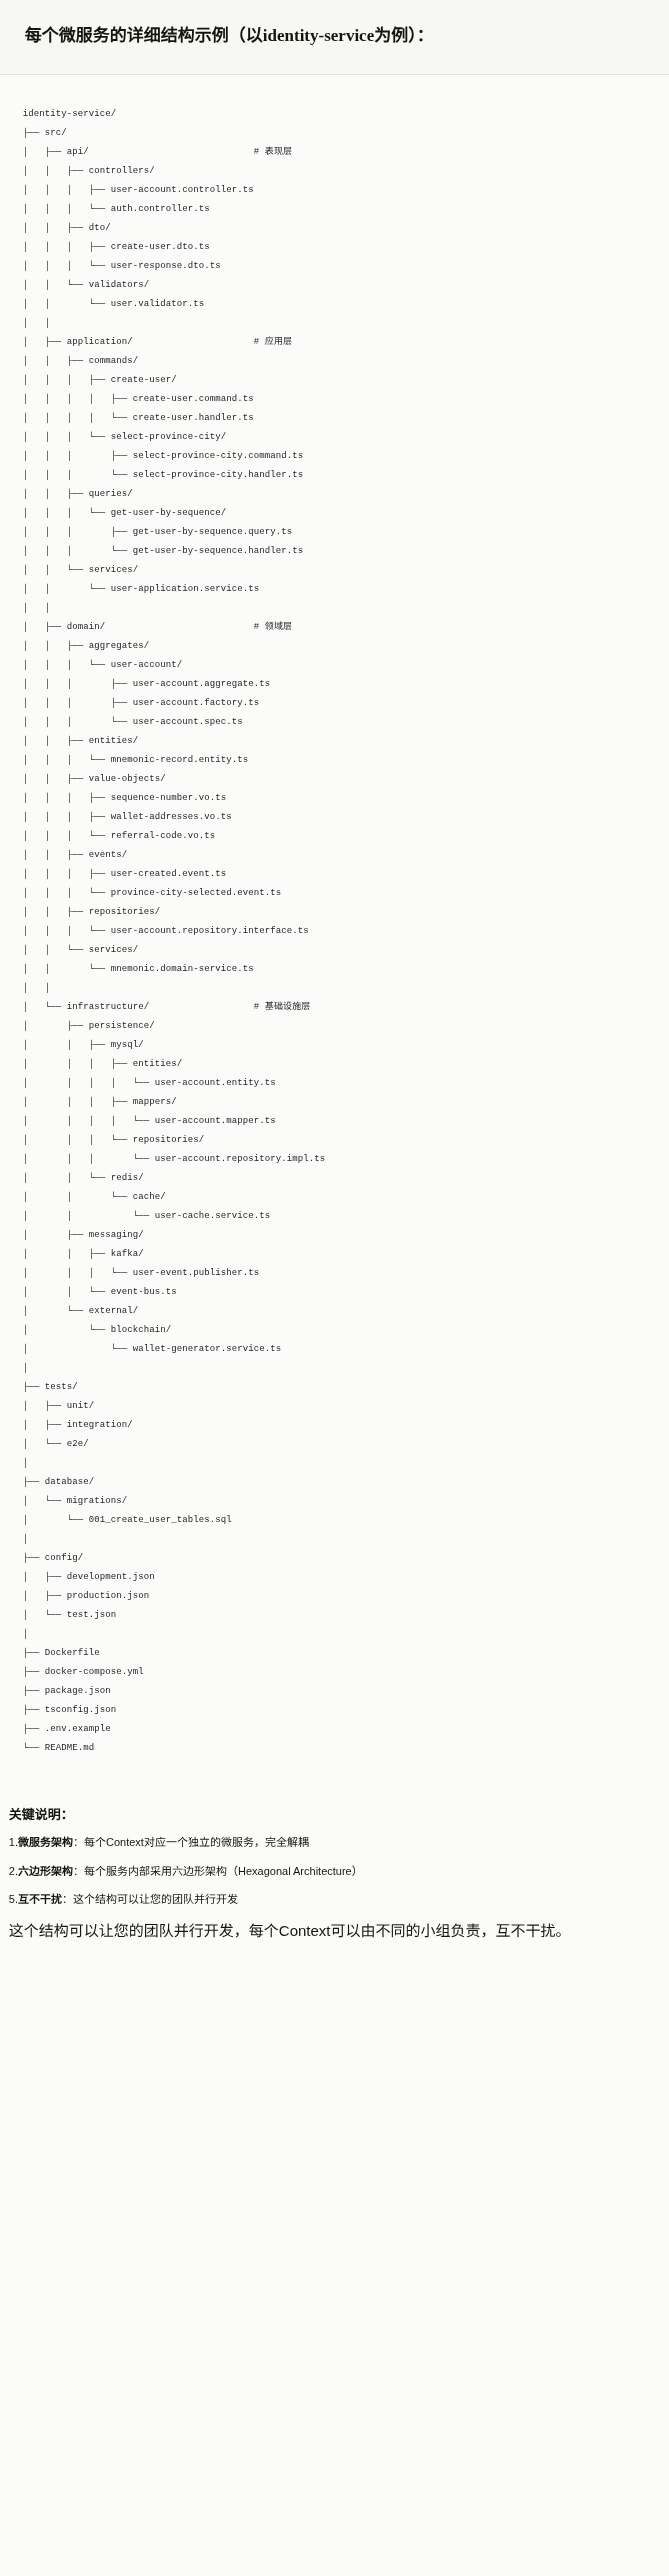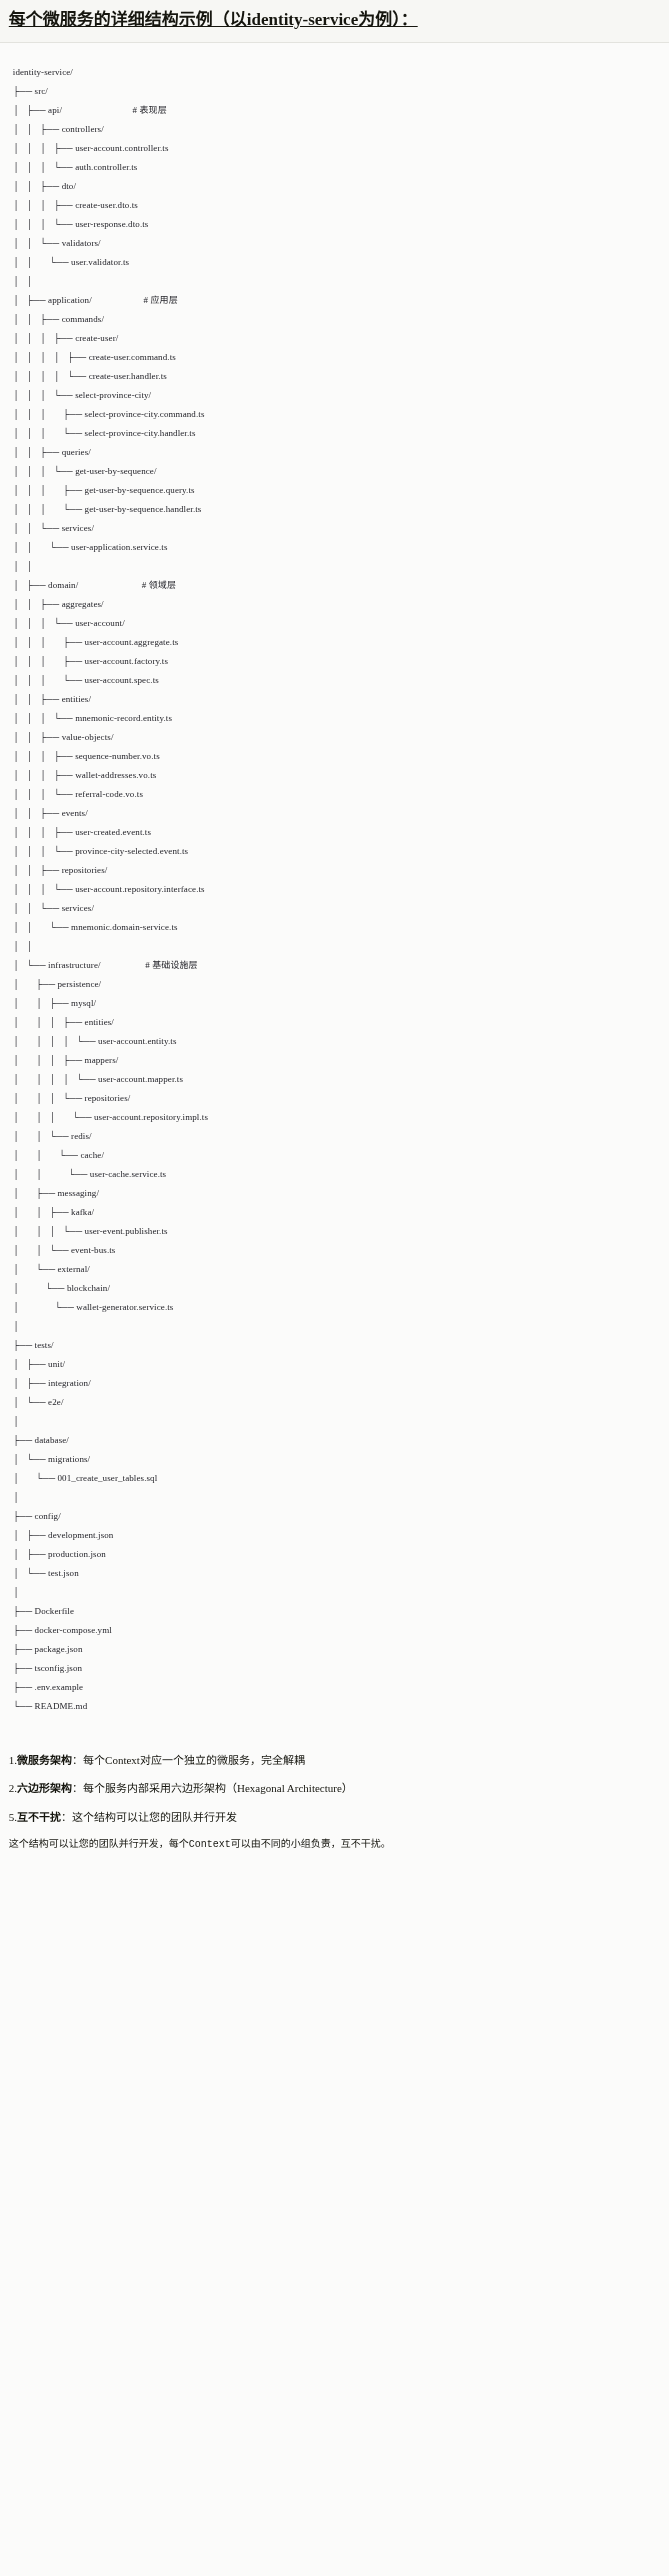--- a/index.html
+++ b/index.html
@@ -26,37 +26,36 @@
     box-sizing: border-box;
     border-bottom: 0.6px solid #e3e3de;
   }
   .page-title {
     font-family: "Liberation Serif", "DejaVu Serif", serif;
     font-weight: bold;
     font-size: 17px;
     line-height: 1.35;
     letter-spacing: 0px;
     color: #16160f;
-    margin: 0;
+    margin: 16px;
     white-space: nowrap;
-    text-decoration: underline;
   }
   
   .tree-block {
     padding: 16.3px 8.8px 12.5px 8.8px;
     box-sizing: border-box;
     background: #fbfbfa;
   }
   .tree {
-    font-family: Liberation Serif, serif;
+    font-family: Liberation Mono, monospace;
     font-size: 9px;
     line-height: 19px;
     color: #24242a;
     white-space: pre;
-    margin: 4px;
+    margin: 14px;
     letter-spacing: 0.1px;
   }
   .tree .row {
     display: block;
     height: 19px;
     white-space: pre;
   }
   .tree .cmt {
     color: #24242a;
   }
@@ -74,38 +73,38 @@
     background: #fbfbfa;
   }
   .notes-heading {
     font-family: "Liberation Serif", "DejaVu Serif", serif;
     font-weight: bold;
     font-size: 13px;
     margin: 0 0 11.3px 0;
     color: #16160f;
   }
   .note-item {
-    font-family: Liberation Serif, serif;
+    font-family: Liberation Sans, sans-serif;
     font-size: 11px;
     line-height: 1.5;
     margin: 0 0 12px 0;
     color: #16160f;
   }
   .note-item .num {
     font-weight: normal;
   }
   .note-item .lbl {
     font-weight: bold;
   }
   .note-item .txt {
     font-weight: normal;
   }
   .closing {
-    font-family: Liberation Mono, monospace;
-    font-size: 10px;
+    font-family: Liberation Sans, sans-serif;
+    font-size: 15px;
     line-height: 1.5;
     margin: 10px 0 0 0;
     color: #16160f;
   }
 </style>
 </head>
 <body>
 
 <div class="page">
 
@@ -113,20 +112,21 @@
     <h1 class="page-title">每个微服务的详细结构示例（以identity-service为例）：</h1>
   </div>
 
   <div class="tree-block">
     <pre class="tree" id="tree-output"><span class="row"><span>identity-service/</span></span><span class="row"><span>├── src/</span></span><span class="row"><span>│   ├── api/</span><span>                              </span><span class="cmt"># 表现层</span></span><span class="row"><span>│   │   ├── controllers/</span></span><span class="row"><span>│   │   │   ├── user-account.controller.ts</span></span><span class="row"><span>│   │   │   └── auth.controller.ts</span></span><span class="row"><span>│   │   ├── dto/</span></span><span class="row"><span>│   │   │   ├── create-user.dto.ts</span></span><span class="row"><span>│   │   │   └── user-response.dto.ts</span></span><span class="row"><span>│   │   └── validators/</span></span><span class="row"><span>│   │       └── user.validator.ts</span></span><span class="row"><span>│   │</span></span><span class="row"><span>│   ├── application/</span><span>                      </span><span class="cmt"># 应用层</span></span><span class="row"><span>│   │   ├── commands/</span></span><span class="row"><span>│   │   │   ├── create-user/</span></span><span class="row"><span>│   │   │   │   ├── create-user.command.ts</span></span><span class="row"><span>│   │   │   │   └── create-user.handler.ts</span></span><span class="row"><span>│   │   │   └── select-province-city/</span></span><span class="row"><span>│   │   │       ├── select-province-city.command.ts</span></span><span class="row"><span>│   │   │       └── select-province-city.handler.ts</span></span><span class="row"><span>│   │   ├── queries/</span></span><span class="row"><span>│   │   │   └── get-user-by-sequence/</span></span><span class="row"><span>│   │   │       ├── get-user-by-sequence.query.ts</span></span><span class="row"><span>│   │   │       └── get-user-by-sequence.handler.ts</span></span><span class="row"><span>│   │   └── services/</span></span><span class="row"><span>│   │       └── user-application.service.ts</span></span><span class="row"><span>│   │</span></span><span class="row"><span>│   ├── domain/</span><span>                           </span><span class="cmt"># 领域层</span></span><span class="row"><span>│   │   ├── aggregates/</span></span><span class="row"><span>│   │   │   └── user-account/</span></span><span class="row"><span>│   │   │       ├── user-account.aggregate.ts</span></span><span class="row"><span>│   │   │       ├── user-account.factory.ts</span></span><span class="row"><span>│   │   │       └── user-account.spec.ts</span></span><span class="row"><span>│   │   ├── entities/</span></span><span class="row"><span>│   │   │   └── mnemonic-record.entity.ts</span></span><span class="row"><span>│   │   ├── value-objects/</span></span><span class="row"><span>│   │   │   ├── sequence-number.vo.ts</span></span><span class="row"><span>│   │   │   ├── wallet-addresses.vo.ts</span></span><span class="row"><span>│   │   │   └── referral-code.vo.ts</span></span><span class="row"><span>│   │   ├── events/</span></span><span class="row"><span>│   │   │   ├── user-created.event.ts</span></span><span class="row"><span>│   │   │   └── province-city-selected.event.ts</span></span><span class="row"><span>│   │   ├── repositories/</span></span><span class="row"><span>│   │   │   └── user-account.repository.interface.ts</span></span><span class="row"><span>│   │   └── services/</span></span><span class="row"><span>│   │       └── mnemonic.domain-service.ts</span></span><span class="row"><span>│   │</span></span><span class="row"><span>│   └── infrastructure/</span><span>                   </span><span class="cmt"># 基础设施层</span></span><span class="row"><span>│       ├── persistence/</span></span><span class="row"><span>│       │   ├── mysql/</span></span><span class="row"><span>│       │   │   ├── entities/</span></span><span class="row"><span>│       │   │   │   └── user-account.entity.ts</span></span><span class="row"><span>│       │   │   ├── mappers/</span></span><span class="row"><span>│       │   │   │   └── user-account.mapper.ts</span></span><span class="row"><span>│       │   │   └── repositories/</span></span><span class="row"><span>│       │   │       └── user-account.repository.impl.ts</span></span><span class="row"><span>│       │   └── redis/</span></span><span class="row"><span>│       │       └── cache/</span></span><span class="row"><span>│       │           └── user-cache.service.ts</span></span><span class="row"><span>│       ├── messaging/</span></span><span class="row"><span>│       │   ├── kafka/</span></span><span class="row"><span>│       │   │   └── user-event.publisher.ts</span></span><span class="row"><span>│       │   └── event-bus.ts</span></span><span class="row"><span>│       └── external/</span></span><span class="row"><span>│           └── blockchain/</span></span><span class="row"><span>│               └── wallet-generator.service.ts</span></span><span class="row"><span>│</span></span><span class="row"><span>├── tests/</span></span><span class="row"><span>│   ├── unit/</span></span><span class="row"><span>│   ├── integration/</span></span><span class="row"><span>│   └── e2e/</span></span><span class="row"><span>│</span></span><span class="row"><span>├── database/</span></span><span class="row"><span>│   └── migrations/</span></span><span class="row"><span>│       └── 001_create_user_tables.sql</span></span><span class="row"><span>│</span></span><span class="row"><span>├── config/</span></span><span class="row"><span>│   ├── development.json</span></span><span class="row"><span>│   ├── production.json</span></span><span class="row"><span>│   └── test.json</span></span><span class="row"><span>│</span></span><span class="row"><span>├── Dockerfile</span></span><span class="row"><span>├── docker-compose.yml</span></span><span class="row"><span>├── package.json</span></span><span class="row"><span>├── tsconfig.json</span></span><span class="row"><span>├── .env.example</span></span><span class="row"><span>└── README.md</span></span></pre>
   </div>
 
   <hr class="divider">
 
   <div class="notes">
+    <div class="notes-heading">关键说明：</div>
     <div id="notes-list">
         <p class="note-item"><span class="num">1.</span><span class="lbl">微服务架构</span><span class="txt">：每个Context对应一个独立的微服务，完全解耦</span></p>
         <p class="note-item"><span class="num">2.</span><span class="lbl">六边形架构</span><span class="txt">：每个服务内部采用六边形架构（Hexagonal Architecture）</span></p>
         <p class="note-item"><span class="num">5.</span><span class="lbl">互不干扰</span><span class="txt">：这个结构可以让您的团队并行开发</span></p>
       </div>
     <div class="closing">这个结构可以让您的团队并行开发，每个Context可以由不同的小组负责，互不干扰。</div>
   </div>
 
 </div>
 

